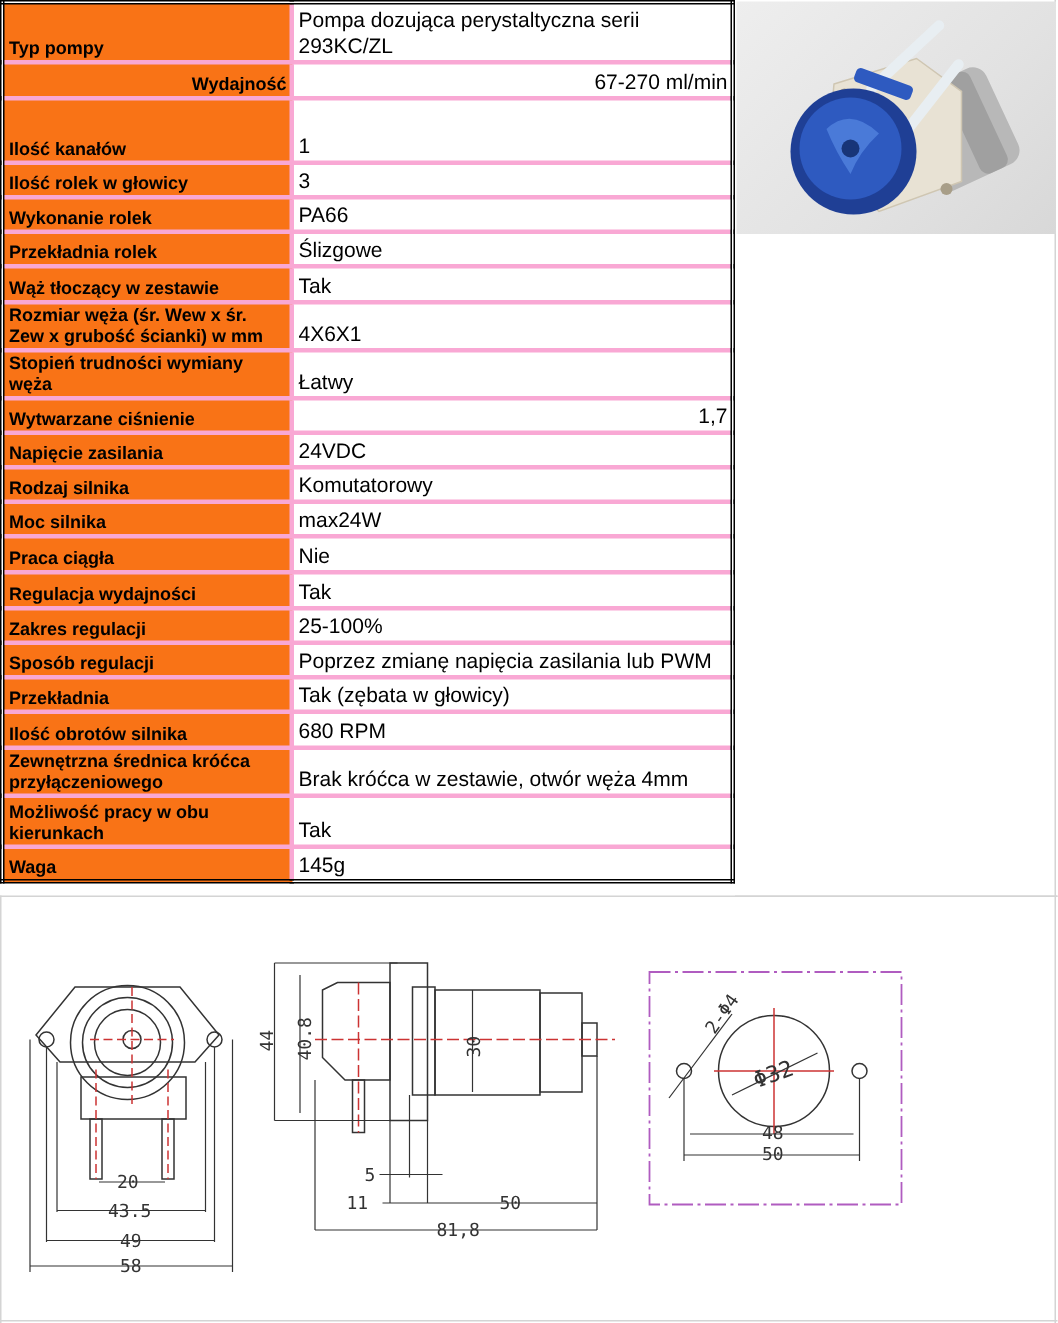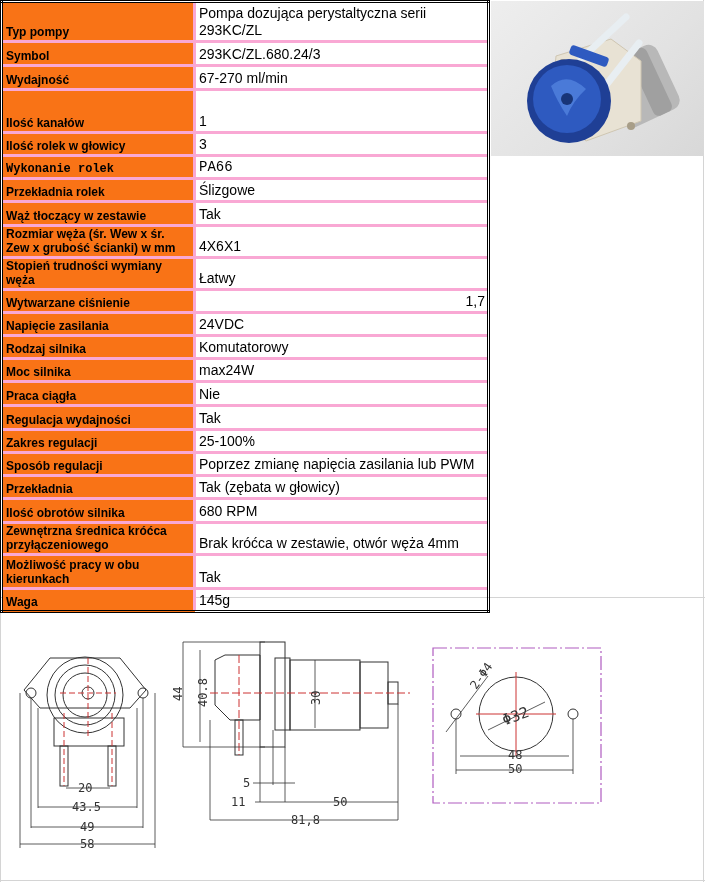--- a/index.html
+++ b/index.html
@@ -27,37 +27,33 @@
   <div class="gridline-h" style="left:0;top:880px;width:705px;"></div>
   <div class="gridline-v" style="left:0;top:597px;height:285px;"></div>
   <div class="gridline-v" style="left:703px;top:0;height:882px;"></div>
 
   <table class="spec-table">
     <tbody id="spec-body">
         <tr style="height: 40px;">
           <td class="lbl">Typ pompy</td>
           <td class="val">Pompa dozująca perystaltyczna serii 293KC/ZL</td>
         </tr>
-        <tr style="height: 24px;">
-          <td class="lbl">Symbol</td>
-          <td class="val">293KC/ZL.680.24/3</td>
-        </tr>
-        <tr style="height: 24px;">
+        <tr style="height: 24px; text-align: right;">
           <td class="lbl">Wydajność</td>
           <td class="val">67-270 ml/min</td>
         </tr>
         <tr style="height: 43px;">
           <td class="lbl">Ilość kanałów</td>
           <td class="val">1</td>
         </tr>
         <tr style="height: 23px;">
           <td class="lbl">Ilość rolek w głowicy</td>
           <td class="val">3</td>
         </tr>
-        <tr style="height: 23px; font-family: Liberation Mono, monospace;">
+        <tr style="height: 23px;">
           <td class="lbl">Wykonanie rolek</td>
           <td class="val">PA66</td>
         </tr>
         <tr style="height: 23px;">
           <td class="lbl">Przekładnia rolek</td>
           <td class="val">Ślizgowe</td>
         </tr>
         <tr style="height: 24px;">
           <td class="lbl">Wąż tłoczący w zestawie</td>
           <td class="val">Tak</td>

